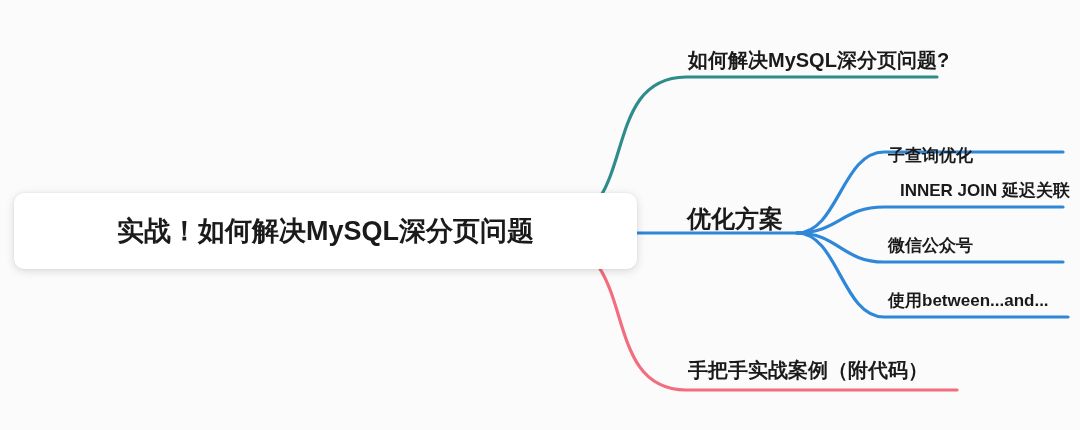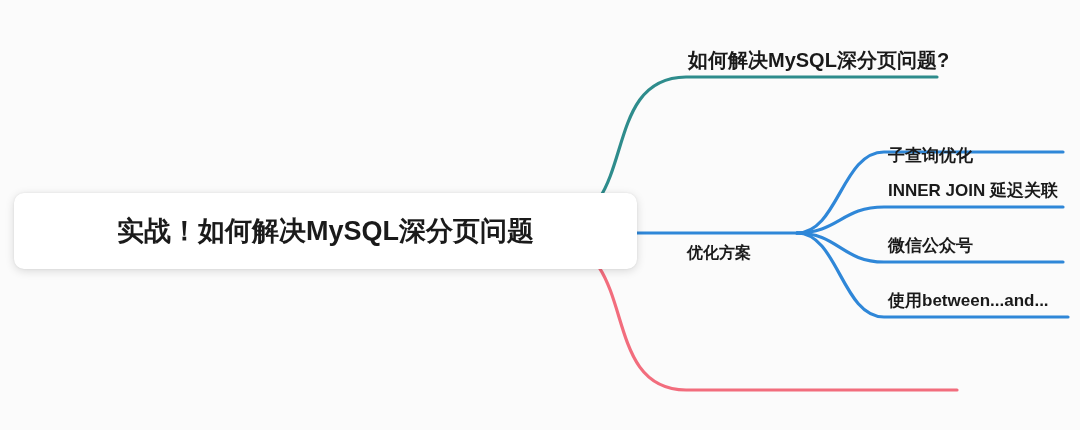--- a/index.html
+++ b/index.html
@@ -28,25 +28,25 @@
     display:flex;align-items:center;justify-content:center;
     font-size:27px;font-weight:bold;color:var(--text);
     white-space:nowrap;
   }
   .label{
     position:absolute;font-weight:bold;color:var(--text);
     white-space:nowrap;line-height:1.2;
   }
   .watermark{left:118px;top:148px;font-size:20px;color:var(--red);}
   .lbl-limit-slow{left:688px;top:48px;font-size:20px;}
-  .lbl-solutions{left:687px;top:205px;font-size:16px;margin-top:38px;}
+  .lbl-solutions{left:687px;top:205px;font-size:24px;}
   .lbl-case{left:688px;top:358px;font-size:20px;}
   .sub-label{left:888px;font-size:17px;}
   .sub-0{top:126px;margin-top:20px;}
-  .sub-1{top:181px;}
+  .sub-1{top:181px;margin-left:12px;}
   .sub-2{top:236px;}
   .sub-3{top:291px;}
 </style>
 </head>
 <body>
 
 <div class="stage">
 
   <svg class="links" viewBox="0 0 1080 430" aria-hidden="true">
 
@@ -69,14 +69,15 @@
 
   <div class="label lbl-limit-slow">如何解决MySQL深分页问题?</div>
 
   <div class="label lbl-solutions">优化方案</div>
 
   <div class="label sub-label sub-0">子查询优化</div>
   <div class="label sub-label sub-1">INNER JOIN 延迟关联</div>
   <div class="label sub-label sub-2">微信公众号</div>
   <div class="label sub-label sub-3">使用between...and...</div>
 
+  <div class="label lbl-case">手把手实战案例（附代码）</div>
 
 </div>
 
 </body></html>

